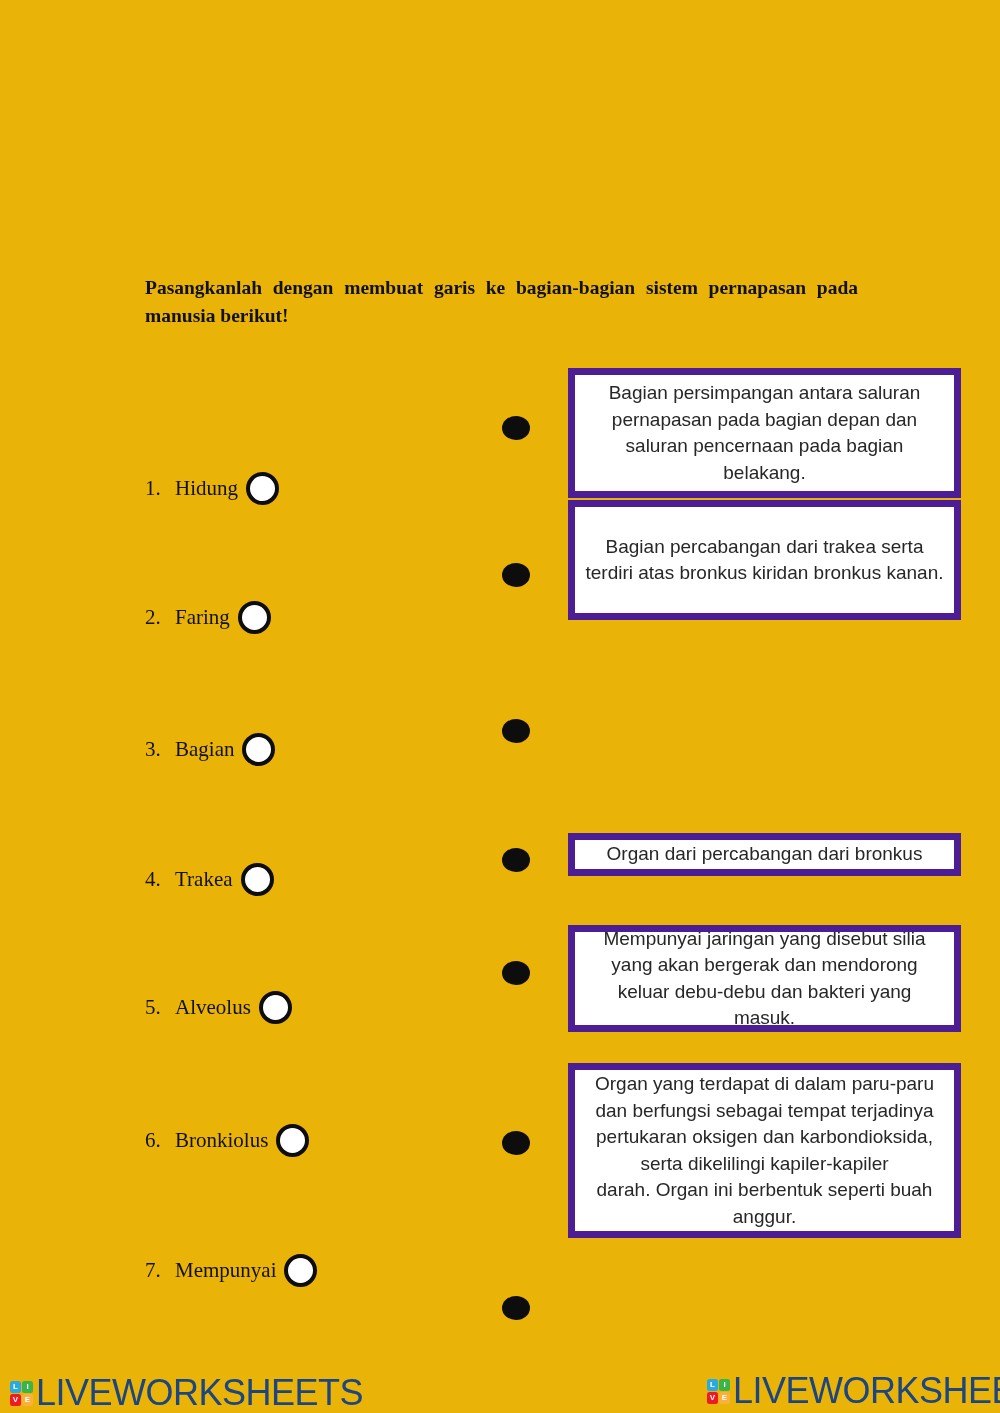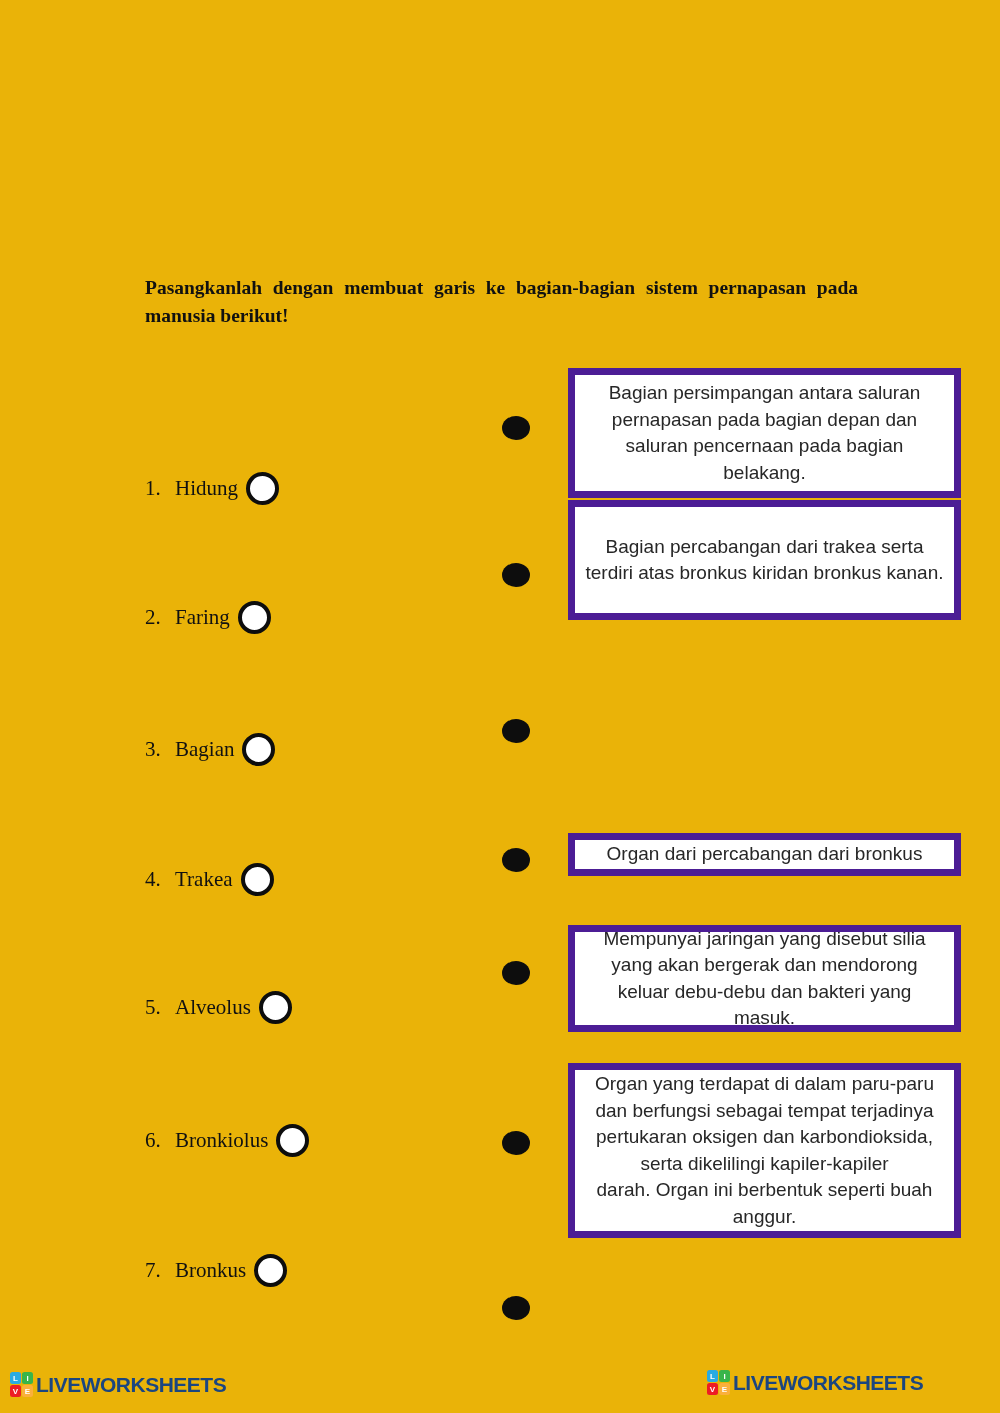--- a/index.html
+++ b/index.html
@@ -52,21 +52,21 @@
   .logo{
     display:grid;grid-template-columns:11px 11px;grid-template-rows:12px 12px;
     gap:1px;margin-right:3px;
   }
   .logo .sq{
     border-radius:2.5px;color:#fff;font-weight:bold;font-size:8px;
     display:flex;align-items:center;justify-content:center;
     font-family:"Liberation Sans",sans-serif;
   }
   .brand{
-    font-weight:bold;font-size:21px;letter-spacing:-0.5px;
+    font-weight:normal;font-size:36px;letter-spacing:-0.5px;
     color:#1b4680;
   }
 </style>
 </head>
 <body>
 
 <div class="page">
 
   <div class="title">Pasangkanlah dengan membuat garis ke bagian-bagian sistem pernapasan pada manusia berikut!</div>
 
@@ -95,21 +95,21 @@
     <span class="label">Alveolus</span>
     <span class="circle"></span>
   </div>
   <div class="item" style="top:1123px">
     <span class="num">6.</span>
     <span class="label">Bronkiolus</span>
     <span class="circle"></span>
   </div>
   <div class="item" style="top:1253px">
     <span class="num">7.</span>
-    <span class="label">Bronkus</span>
+    <span class="label">Mempunyai</span>
     <span class="circle"></span>
   </div>
 
   <div class="dot" style="top:416px"></div>
   <div class="dot" style="top:563px"></div>
   <div class="dot" style="top:719px"></div>
   <div class="dot" style="top:848px"></div>
   <div class="dot" style="top:961px"></div>
   <div class="dot" style="top:1131px"></div>
   <div class="dot" style="top:1296px"></div>

